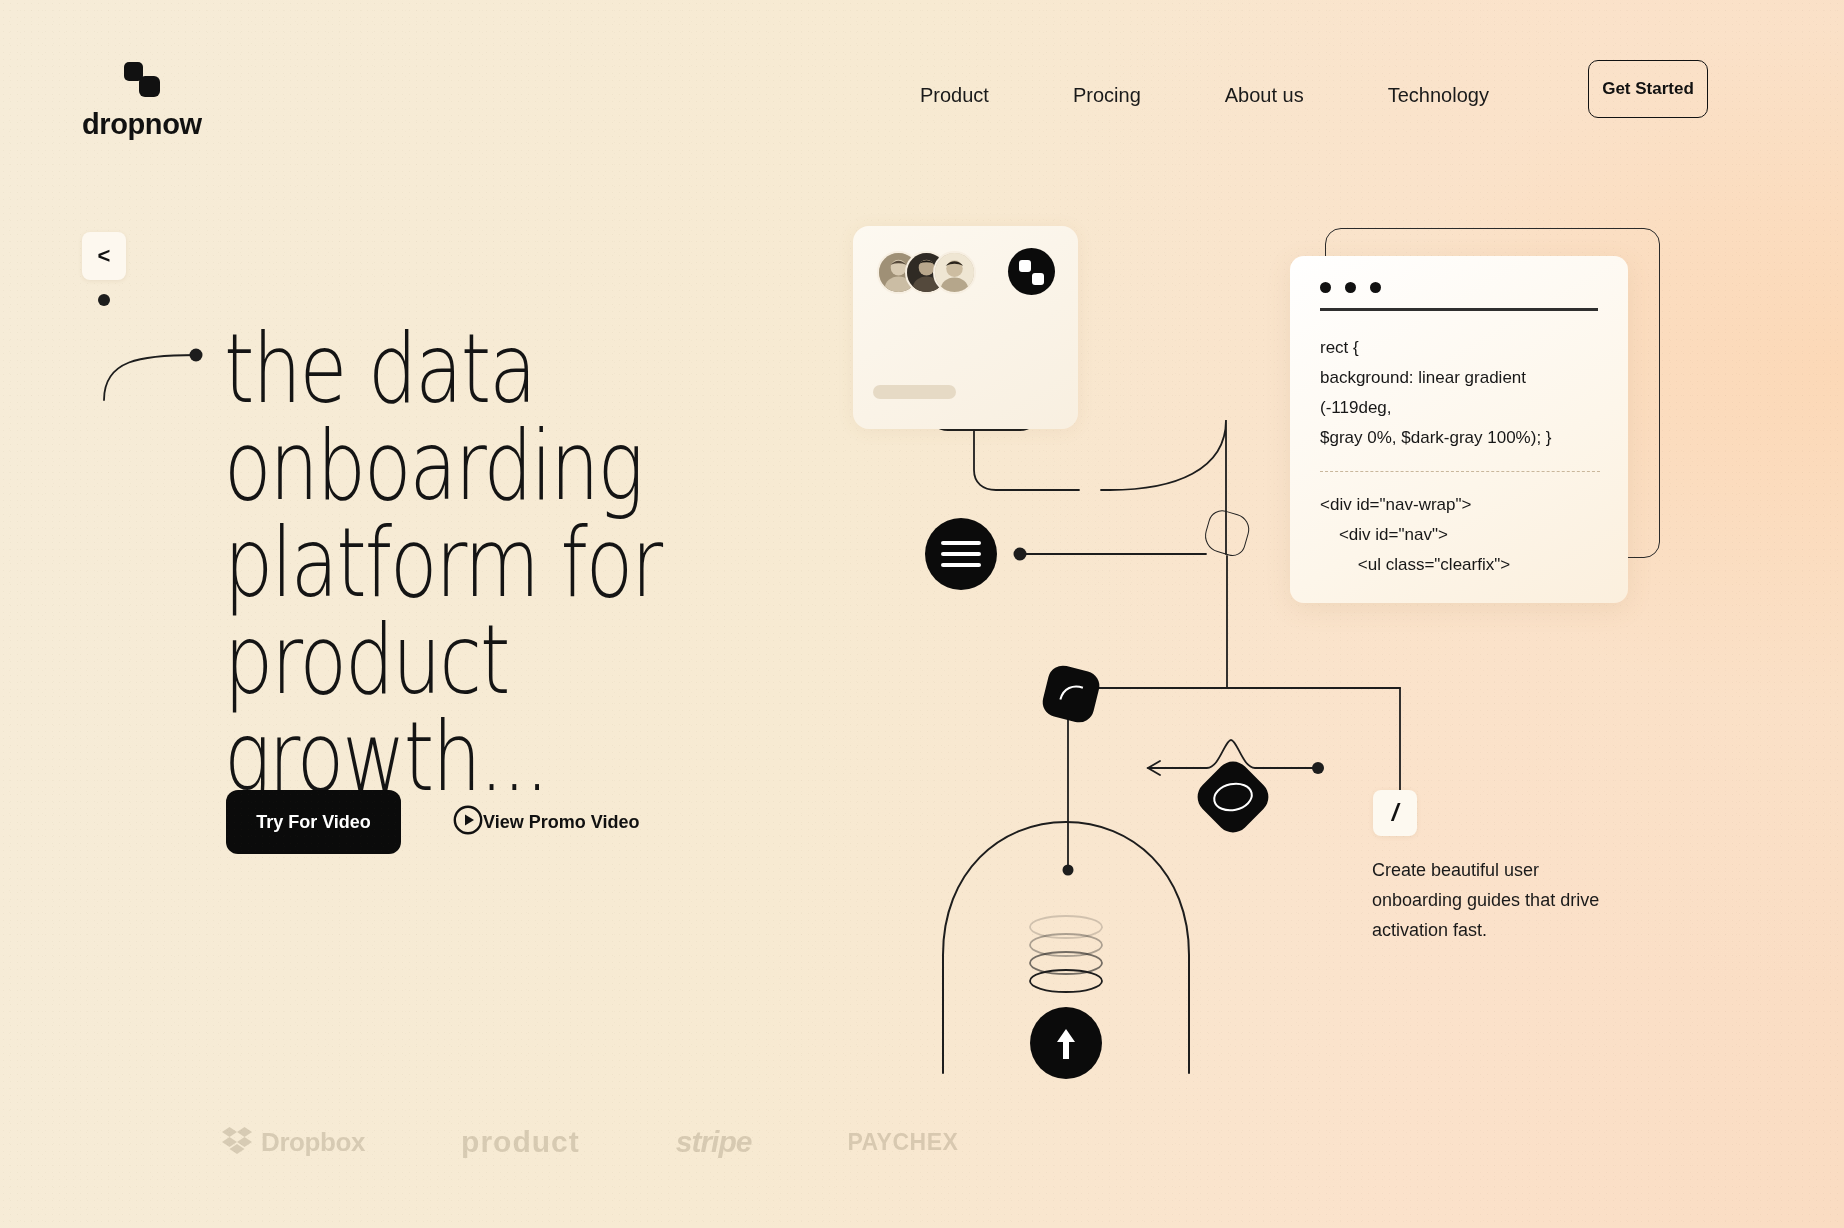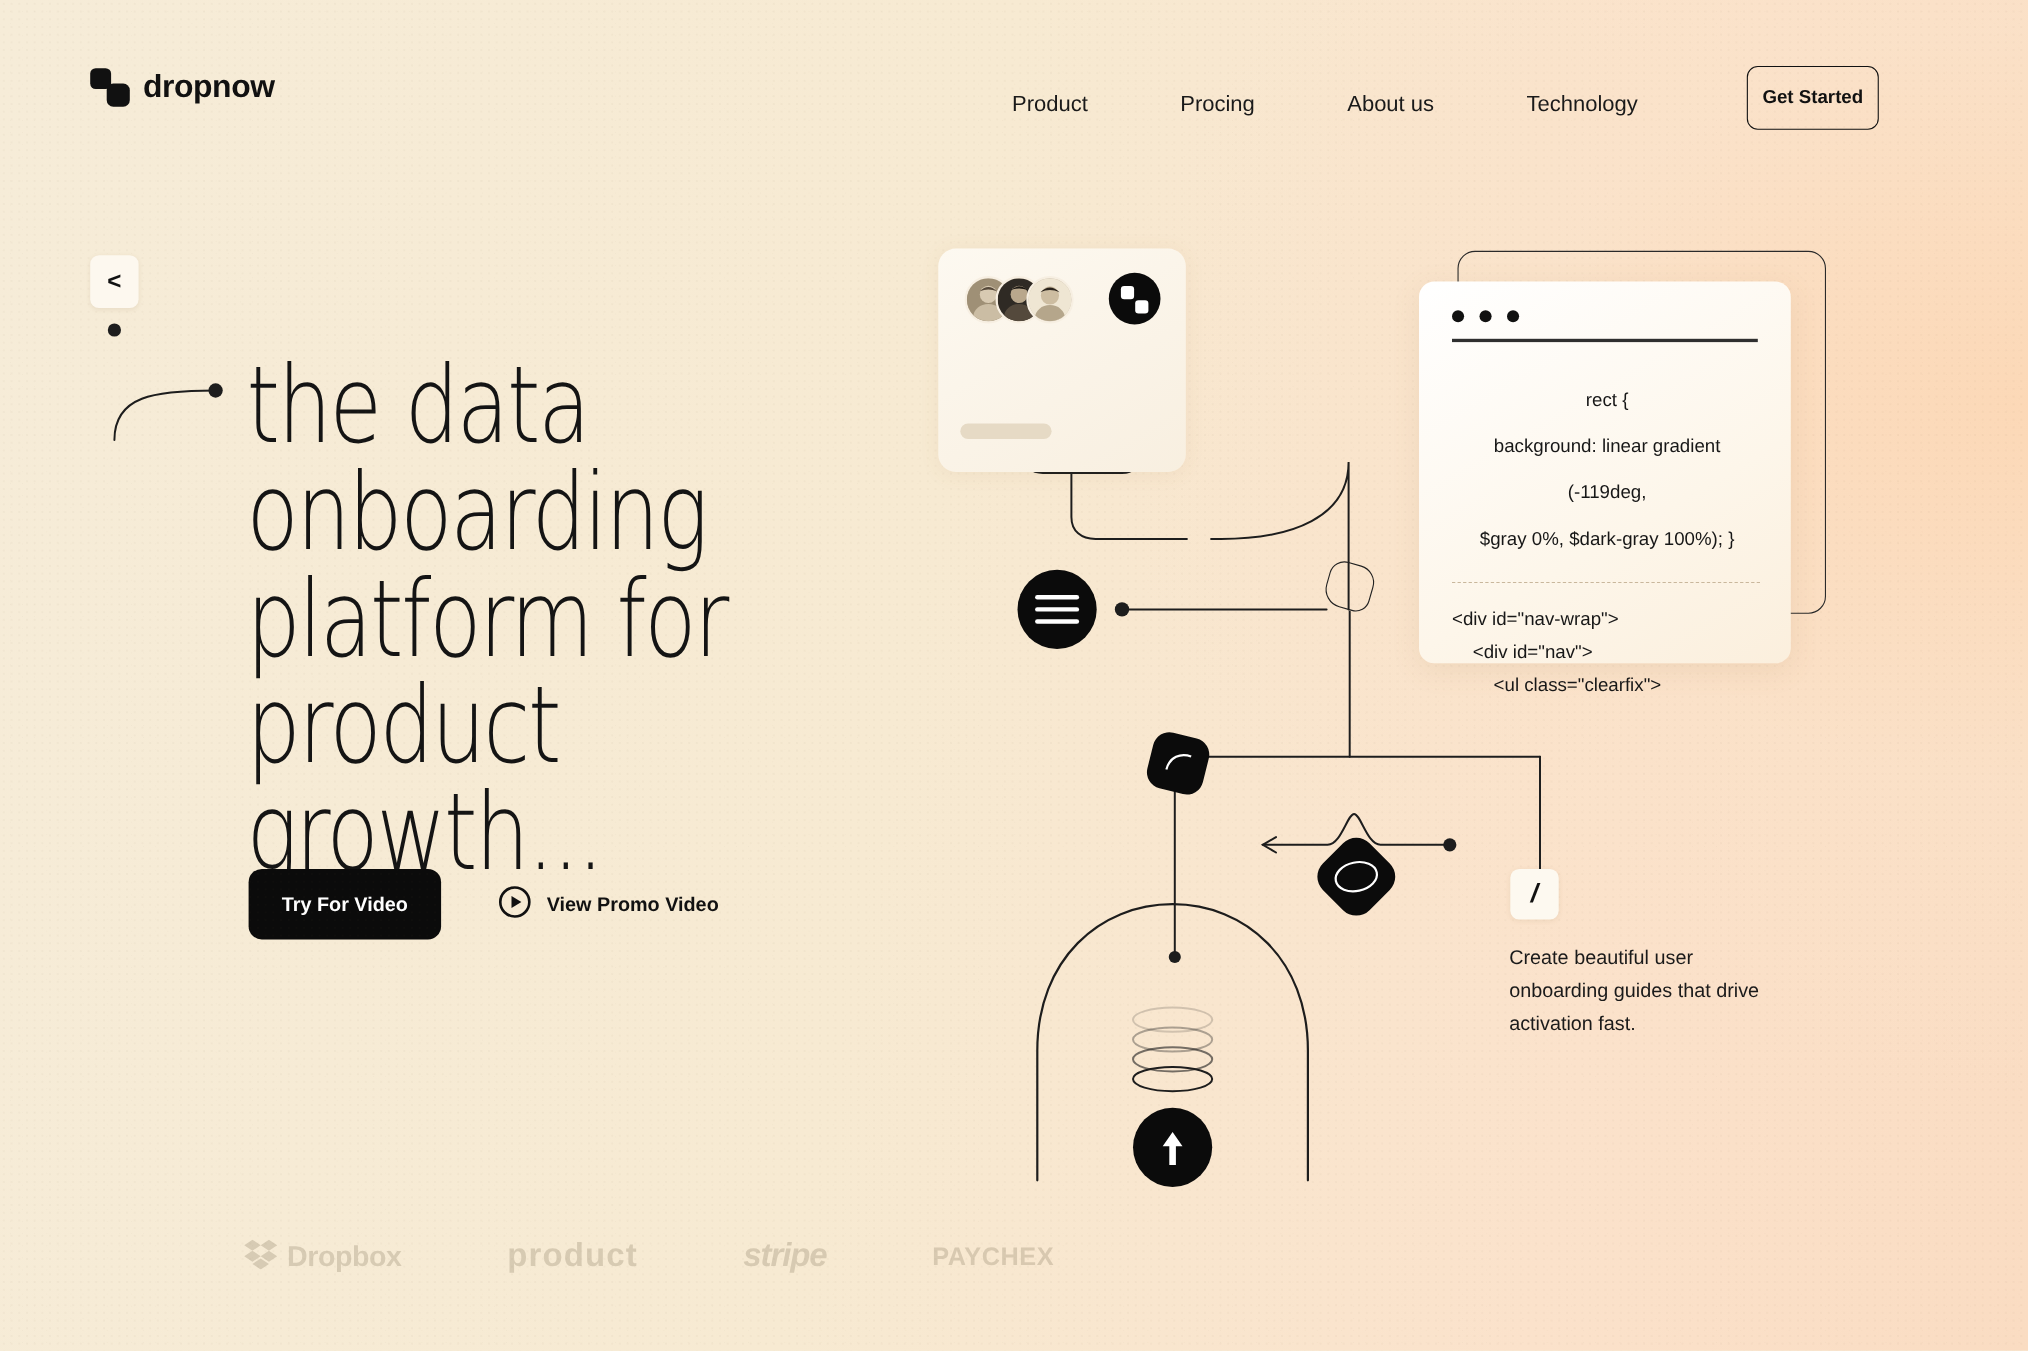--- a/index.html
+++ b/index.html
@@ -28,21 +28,21 @@
     background-position: 0 0, 4px 5px;
   }
 
   
   #header{
     position:absolute; top:0; left:0; width:1844px; height:150px;
     display:flex; align-items:center; z-index:30;
   }
   #logo{
     position:absolute; left:82px; top:62px;
-    display:flex; align-items:center; gap:12px; cursor:pointer;
+    display:flex; align-items:center; gap:12px; cursor:pointer;flex-direction:column;
   }
   .logo-mark{ position:relative; width:36px; height:34px; }
   .logo-sq-a{ position:absolute; left:0; top:0; width:19px; height:19px; background:#111; border-radius:5px; }
   .logo-sq-b{ position:absolute; left:15px; top:14px; width:21px; height:21px; background:#111; border-radius:6px; }
   #logo-text{ font-size:29px; font-weight:700; letter-spacing:-.4px; color:#111; }
 
   #nav{
     position:absolute; left:920px; top:78px;
     display:flex; align-items:center; gap:0;
   }
@@ -80,21 +80,21 @@
     position:absolute; left:226px; top:790px;
     display:flex; align-items:center; gap:52px;
   }
   #try-free{
     width:175px; height:64px; background:#0b0b0b; border-radius:12px; border:none;
     color:#fff; font-size:18px; font-weight:700; cursor:pointer;
     display:flex; align-items:center; justify-content:center;
     font-family:"Liberation Sans", sans-serif;
   }
   #promo{
-    display:flex; align-items:center; gap:14px; cursor:pointer;
+    display:flex; align-items:center; cursor:pointer;
   }
   #promo-label{ font-size:18px; font-weight:700; color:#111; }
 
   
   #logos{
     position:absolute; left:222px; top:1125px;
     display:flex; align-items:center; gap:96px;
     opacity:.34;
   }
   .logo-item{ display:flex; align-items:center; gap:9px; color:#9c8e75; }
@@ -140,22 +140,22 @@
     position:absolute; left:1290px; top:256px; width:338px; height:347px;
     background:linear-gradient(150deg,#ffffff 0%, #fdf6ea 62%, #fbefdd 100%);
     border-radius:14px; z-index:9;
     box-shadow:0 6px 26px rgba(160,120,70,.12);
     padding:22px 26px 0 30px;
   }
   .dots{ display:flex; gap:14px; margin-top:4px; }
   .dot{ width:11px; height:11px; border-radius:50%; background:#111; }
   #code-rule{ margin-top:15px; height:2.5px; background:#2f2f2f; width:278px; }
   #code-block-1{
-    margin-top:32px; font-size:17px; line-height:42px; color:#171717;
-    font-family:"Liberation Sans", sans-serif; white-space:pre-line;text-align:center;
+    margin-top:22px; font-size:17px; line-height:30px; color:#171717;
+    font-family:"Liberation Sans", sans-serif; white-space:pre-line;
   }
   #code-dash{ margin-top:18px; width:280px; border-top:1.6px dashed #c9b79c; }
   #code-block-2{
     margin-top:18px; font-size:17px; line-height:30px; color:#171717;
     white-space:pre; font-family:"Liberation Sans", sans-serif;
   }
 
   
   #slash-badge{
     position:absolute; left:1373px; top:790px; width:44px; height:46px;

